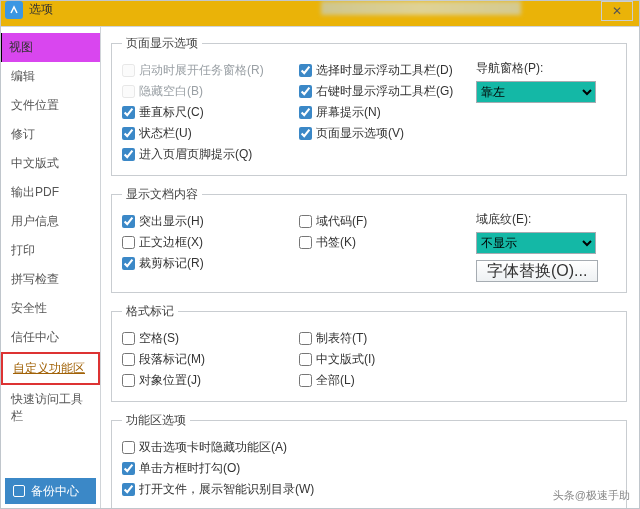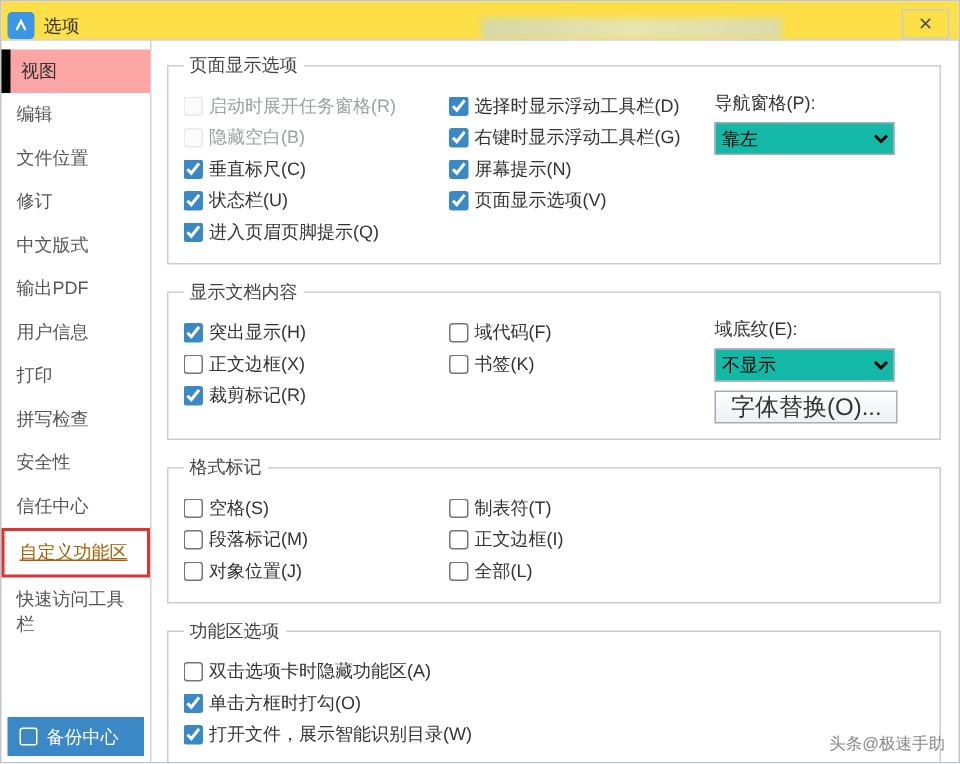--- a/index.html
+++ b/index.html
@@ -1,27 +1,27 @@
 <!DOCTYPE html>
 <html><head>
 <meta charset="utf-8">
 <style>
 * { box-sizing: border-box; margin: 0; padding: 0; }
 html, body { width: 640px; height: 509px; font-family: "Microsoft YaHei", sans-serif; font-size: 12px; background: #fff; }
 .window { width: 640px; height: 509px; border: 1px solid #c0c6cc; display: flex; flex-direction: column; }
-.titlebar { height: 26px; background: #fde047; border-bottom: 1px solid #d0d4d8; display: flex; align-items: flex-end; padding: 0 4px; }
+.titlebar { height: 26px; background: #eab308; border-bottom: 1px solid #d0d4d8; display: flex; align-items: flex-start; padding: 0 4px; }
 .titlebar .app-icon { width: 18px; height: 18px; background: #3b97e3; border-radius: 3px; display: flex; align-items: center; justify-content: center; color: #fff; font-size: 10px; margin-right: 6px; }
 .titlebar-title { flex: 0 0 auto; color: #333; }
 .titlebar-spacer { flex: 1; }
 .titlebar-blur { height: 14px; width: 200px; background: linear-gradient(90deg, #bcd3e8 0%, #dae8f3 50%, #c6d9eb 100%); filter: blur(2px); opacity: .6; margin-right: 80px; }
 .close-x { width: 32px; height: 20px; border: 1px solid #c9cdd1; display: flex; align-items: center; justify-content: center; color: #555; margin-right: 2px; }
 .body { flex: 1; display: flex; min-height: 0; }
 .sidebar { width: 100px; border-right: 1px solid #d0d4d8; display: flex; flex-direction: column; padding-top: 6px; }
 .side-item { padding: 6px 10px; color: #555; cursor: pointer; }
-.side-item.sel { background: #fca5a5; border-left: 6px solid #000000; color: #333; padding-left: 7px; }
+.side-item.sel { background: #d946ef; border-left: 1px solid #000000; color: #333; padding-left: 7px; }
 .side-item.boxed { border: 2px solid #d33; color: #a16207; text-decoration: underline; }
 .side-item:not(.sel):not(.boxed) { border-left: 3px solid transparent; padding-left: 7px; }
 .sidebar-spacer { flex: 1; }
 .backup { margin: 4px; height: 26px; background: #3b88c7; color: #fff; display: flex; align-items: center; padding: 0 8px; gap: 6px; }
 .backup .ico { width: 12px; height: 12px; border: 1.5px solid #fff; border-radius: 2px; position: relative; }
 .content { flex: 1; overflow-y: auto; padding: 8px 12px 8px 10px; }
 fieldset { border: 1px solid #c9cdd1; margin-bottom: 10px; padding: 8px 10px 10px 10px; }
 legend { padding: 0 4px; color: #444; }
 .row { display: flex; }
 .col { flex: 1; min-width: 0; }
@@ -180,21 +180,21 @@
                   <span>对象位置(J)</span>
                 </label>
               </div>
           <div class="col" id="fm-col2">
                 <label class="chk">
                   <input type="checkbox" style="">
                   <span>制表符(T)</span>
                 </label>
                 <label class="chk">
                   <input type="checkbox" style="">
-                  <span>正文边框(I)</span>
+                  <span>中文版式(I)</span>
                 </label>
                 <label class="chk">
                   <input type="checkbox" style="">
                   <span>全部(L)</span>
                 </label>
               </div>
           <div class="col-r"></div>
         </div>
       </fieldset>
 

